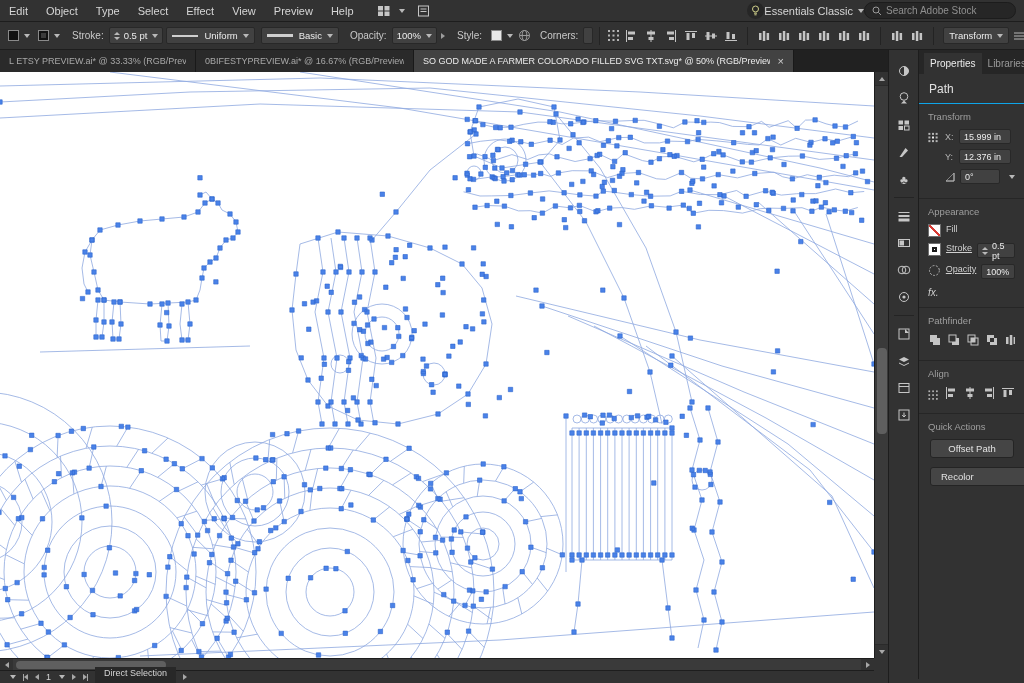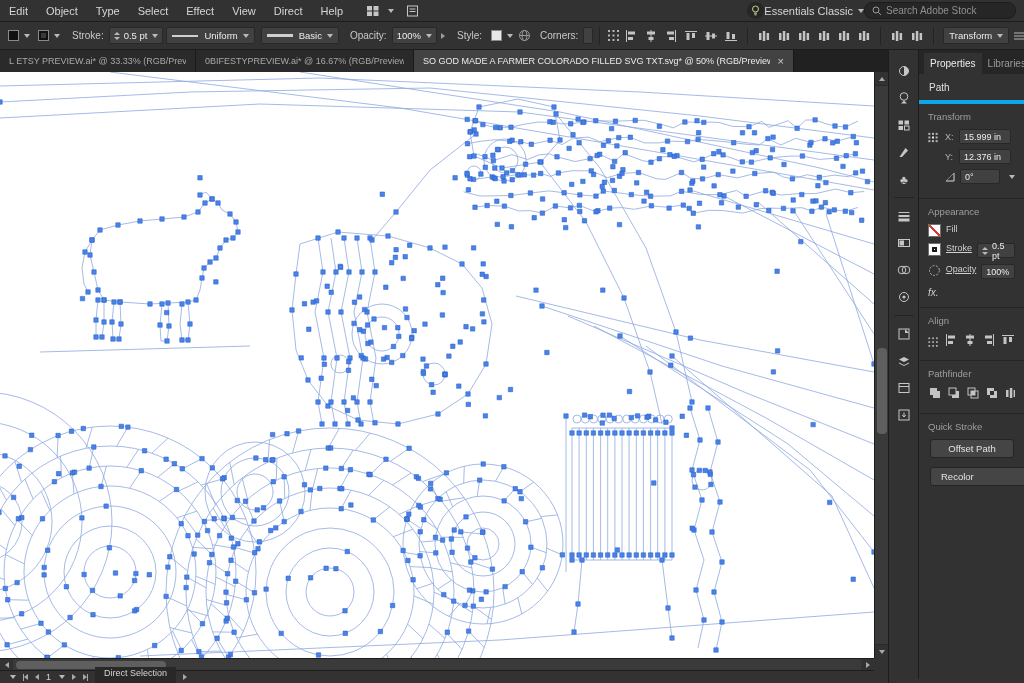--- a/index.html
+++ b/index.html
@@ -93,21 +93,21 @@
     padding-top:12px; gap:9px; z-index:4; }
   .dock-btn { width:22px; height:18px; display:flex; align-items:center; justify-content:center; }
   .dock-sep { width:20px; height:1px; background:#242424; }
 
   
   .panel { position:absolute; left:918px; top:50px; width:106px; bottom:4px; background:#323232;
     border-left:1px solid #1d1d1d; overflow:hidden; z-index:4; }
   .phead { height:24px; background:#262626; display:flex; align-items:flex-end; padding-left:5px; }
   .ptab { font-size:10px; color:#9a9a9a; padding:5px 6px 5px; }
   .ptab.active { background:#323232; color:#ececec; }
-  .ptype { font-size:10px; color:#e0e0e0; padding:8px 10px 7px; border-bottom:4px solid #0ea5e9; }
+  .ptype { font-size:12px; color:#e0e0e0; padding:8px 10px 7px; border-bottom:1px solid #0ea5e9; }
   .sec { padding:7px 9px 9px; border-bottom:1px solid #262626; }
   .sec-title { font-size:9.5px; color:#9f9f9f; margin-bottom:7px; }
   .trow { display:flex; gap:7px; }
   .frow { display:flex; align-items:center; gap:4px; margin-bottom:5px; }
   .flabel { font-size:9px; color:#b5b5b5; width:10px; }
   .pfield { background:#414141; border:1px solid #282828; border-radius:2px; height:15px;
     display:inline-flex; align-items:center; padding:0 4px; font-size:9px; color:#ececec; }
   .pfield.w { width:52px; }
   .arow { display:flex; gap:5px; margin-bottom:6px; }
   .swq { width:13px; height:13px; border:1px solid #6f6f6f; background:#fff; flex:none; }
@@ -128,21 +128,21 @@
 <div class="app">
 
   <div class="menubar">
     <div id="menu-items" style="display:flex;">
         <span class="menu-item">Edit</span>
         <span class="menu-item">Object</span>
         <span class="menu-item">Type</span>
         <span class="menu-item">Select</span>
         <span class="menu-item">Effect</span>
         <span class="menu-item">View</span>
-        <span class="menu-item">Direct</span>
+        <span class="menu-item">Preview</span>
         <span class="menu-item">Help</span>
       </div>
     <div class="mb-icons">
       <span class="mb-icon">
         <svg width="14" height="12" viewBox="0 0 14 12">
             <rect x="1" y="1" width="5" height="4.5" fill="#c6c6c6"></rect>
             <rect x="7.5" y="1" width="5" height="4.5" fill="#c6c6c6"></rect>
             <rect x="1" y="6.5" width="5" height="4.5" fill="#c6c6c6"></rect>
             <rect x="7.5" y="6.5" width="5" height="4.5" fill="#c6c6c6"></rect>
           </svg>
@@ -585,20 +585,49 @@
           </svg>
         <span class="alabel link">Opacity</span>
         <span class="pfield" style="width:34px">
             <span>100%</span>
           </span>
       </div>
       <div class="fx">fx.</div>
     </div>
 
     <div class="sec">
+      <div class="sec-title">Pathfinder</div>
+      <div class="icon-row" id="pathfinder-icons">
+          <span><svg width="14" height="14" viewBox="0 0 14 14">
+              <rect x="2" y="2" width="7" height="7" fill="#c4c4c4"></rect>
+              <rect x="5" y="5" width="7" height="7" fill="#c4c4c4"></rect>
+            </svg></span>
+          <span><svg width="14" height="14" viewBox="0 0 14 14">
+              <rect x="5" y="5" width="7" height="7" fill="#c4c4c4"></rect>
+              <rect x="2" y="2" width="7" height="7" fill="#323232" stroke="#c4c4c4"></rect>
+            </svg></span>
+          <span><svg width="14" height="14" viewBox="0 0 14 14">
+              <rect x="2" y="2" width="7" height="7" fill="none" stroke="#c4c4c4"></rect>
+              <rect x="5" y="5" width="7" height="7" fill="none" stroke="#c4c4c4"></rect>
+              <rect x="5" y="5" width="4" height="4" fill="#c4c4c4"></rect>
+            </svg></span>
+          <span><svg width="14" height="14" viewBox="0 0 14 14">
+              <rect x="2" y="2" width="7" height="7" fill="#c4c4c4"></rect>
+              <rect x="5" y="5" width="7" height="7" fill="#c4c4c4"></rect>
+              <rect x="5" y="5" width="4" height="4" fill="#323232"></rect>
+            </svg></span>
+          <span><svg width="14" height="14" viewBox="0 0 14 14">
+              <rect x="2" y="4" width="2.5" height="7" fill="#c4c4c4"></rect>
+              <rect x="5.8" y="2" width="2.5" height="10" fill="#c4c4c4"></rect>
+              <rect x="9.6" y="4" width="2.5" height="7" fill="#c4c4c4"></rect>
+            </svg></span>
+        </div>
+    </div>
+
+    <div class="sec">
       <div class="sec-title">Align</div>
       <div class="icon-row" id="panel-align-icons">
         <svg width="13" height="13" viewBox="0 0 13 13">
             <g fill="#b5b5b5">
               <rect x="0.5" y="0.5" width="2" height="2"></rect>
               <rect x="5" y="0.5" width="2" height="2"></rect>
               <rect x="9.5" y="0.5" width="2" height="2"></rect>
               <rect x="0.5" y="5" width="2" height="2"></rect>
               <rect x="5" y="5" width="2" height="2"></rect>
               <rect x="9.5" y="5" width="2" height="2"></rect>
@@ -623,49 +652,20 @@
               <rect x="5" y="8" width="5" height="3" fill="#c4c4c4"></rect>
             </svg></span>
           <span><svg width="14" height="14" viewBox="0 0 14 14">
               <line x1="1" y1="2.5" x2="13" y2="2.5" stroke="#c4c4c4"></line>
               <rect x="2.5" y="4" width="3" height="7" fill="#c4c4c4"></rect>
               <rect x="8" y="4" width="3" height="5" fill="#c4c4c4"></rect>
             </svg></span>
         </div>
     </div>
 
-    <div class="sec">
-      <div class="sec-title">Pathfinder</div>
-      <div class="icon-row" id="pathfinder-icons">
-          <span><svg width="14" height="14" viewBox="0 0 14 14">
-              <rect x="2" y="2" width="7" height="7" fill="#c4c4c4"></rect>
-              <rect x="5" y="5" width="7" height="7" fill="#c4c4c4"></rect>
-            </svg></span>
-          <span><svg width="14" height="14" viewBox="0 0 14 14">
-              <rect x="5" y="5" width="7" height="7" fill="#c4c4c4"></rect>
-              <rect x="2" y="2" width="7" height="7" fill="#323232" stroke="#c4c4c4"></rect>
-            </svg></span>
-          <span><svg width="14" height="14" viewBox="0 0 14 14">
-              <rect x="2" y="2" width="7" height="7" fill="none" stroke="#c4c4c4"></rect>
-              <rect x="5" y="5" width="7" height="7" fill="none" stroke="#c4c4c4"></rect>
-              <rect x="5" y="5" width="4" height="4" fill="#c4c4c4"></rect>
-            </svg></span>
-          <span><svg width="14" height="14" viewBox="0 0 14 14">
-              <rect x="2" y="2" width="7" height="7" fill="#c4c4c4"></rect>
-              <rect x="5" y="5" width="7" height="7" fill="#c4c4c4"></rect>
-              <rect x="5" y="5" width="4" height="4" fill="#323232"></rect>
-            </svg></span>
-          <span><svg width="14" height="14" viewBox="0 0 14 14">
-              <rect x="2" y="4" width="2.5" height="7" fill="#c4c4c4"></rect>
-              <rect x="5.8" y="2" width="2.5" height="10" fill="#c4c4c4"></rect>
-              <rect x="9.6" y="4" width="2.5" height="7" fill="#c4c4c4"></rect>
-            </svg></span>
-        </div>
-    </div>
-
     <div class="sec" style="border-bottom:none">
-      <div class="sec-title">Quick Stroke</div>
+      <div class="sec-title">Quick Actions</div>
       <span class="qbtn offset">Offset Path</span>
       <span class="qbtn recolor">Recolor</span>
     </div>
   </div>
 
 </div>
 
 </body></html>

